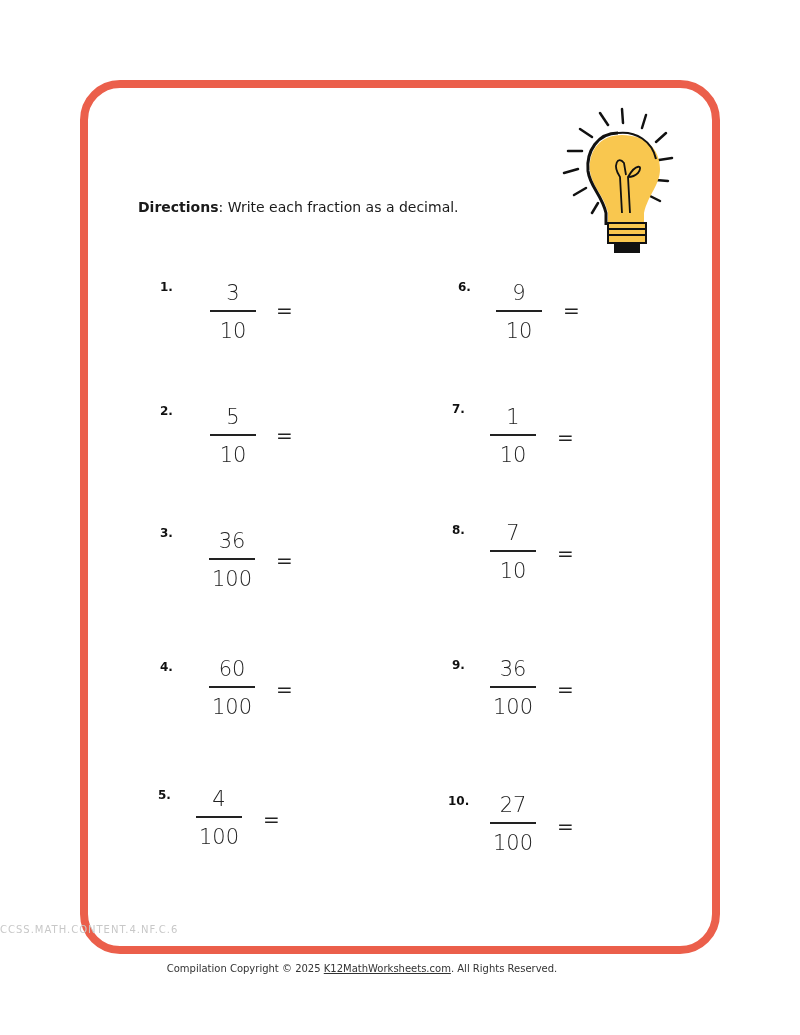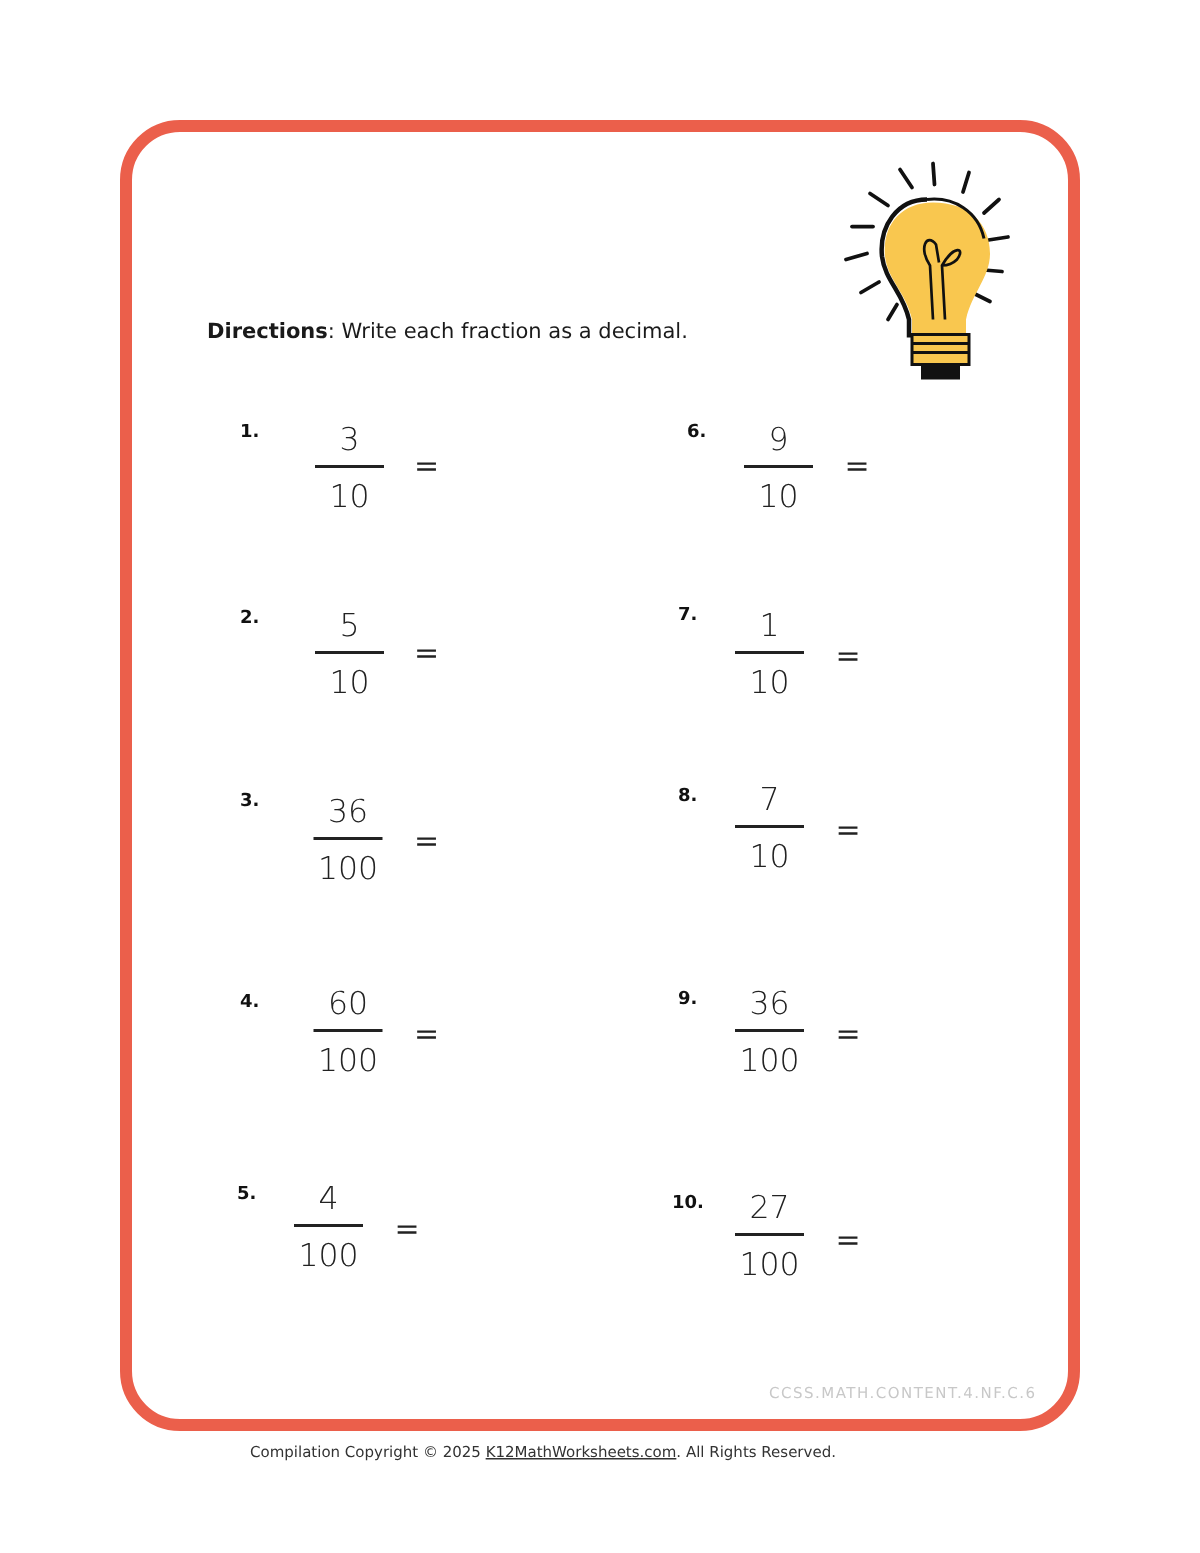--- a/index.html
+++ b/index.html
@@ -12,37 +12,37 @@
     position: absolute; left: 80px; top: 80px; width: 624px; height: 858px;
     border: 8px solid #EB5F4B; border-radius: 40px; box-sizing: content-box;
   }
   .title {
     position: absolute; left: 136px; top: 128px; font-weight: bold;
     font-size: 26px; line-height: 32px; letter-spacing: 0.5px; word-spacing: 4px;
     color: #141414;
   }
   .title div { white-space: nowrap; }
   .directions {
-    position: absolute; left: 138px; top: 213px; font-size: 14px; color: #1a1a1a;
+    position: absolute; left: 138px; top: 199px; font-size: 14px; color: #1a1a1a;
   }
   .directions b { font-weight: bold; }
   .bulb { position: absolute; left: 548px; top: 103px; width: 140px; height: 155px; }
   .problem { position: absolute; }
   .pnum {
     position: absolute; font-size: 12px; font-weight: bold; color: #111;
   }
   .frac { position: absolute; width: 46px; text-align: center; }
   .num, .den {
     font-family: "DejaVu Sans", sans-serif; font-size: 21px; line-height: 26px; color: #222;
     font-weight: 300;
   }
   .bar { height: 2px; background: #222; margin: 4px 0 6px 0; }
   .eq { position: absolute; font-size: 20px; color: #222; }
   .standard {
-    position: absolute; left: 0; width: 691px; top: 924px; text-align: right;
+    position: absolute; left: 0; width: 691px; top: 924px; text-align: left;
     font-size: 10px; color: #c8c8c8; letter-spacing: 1px;
   }
   .copyright {
     position: absolute; left: 0; width: 724px; top: 963px; text-align: center;
     font-size: 10px; color: #333;
   }
   .copyright a { color: #333; text-decoration: underline; }
 </style>
 </head>
 <body>

